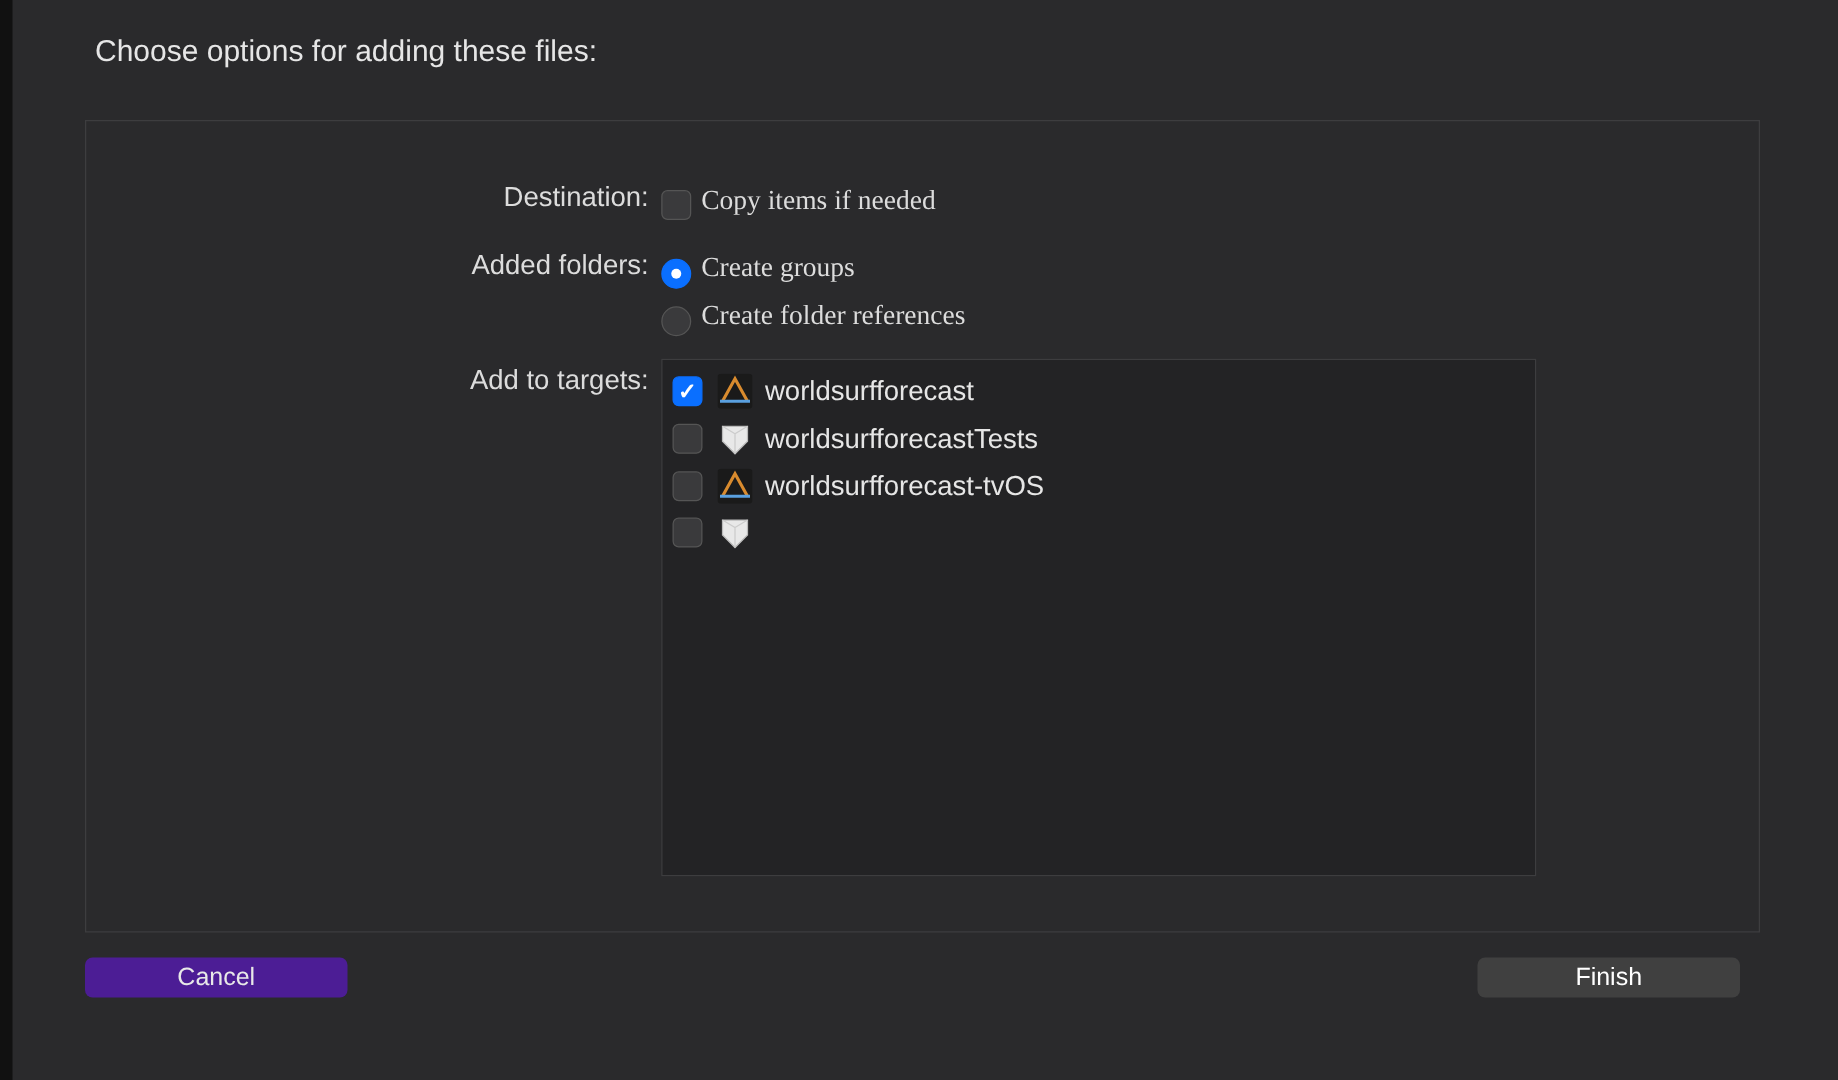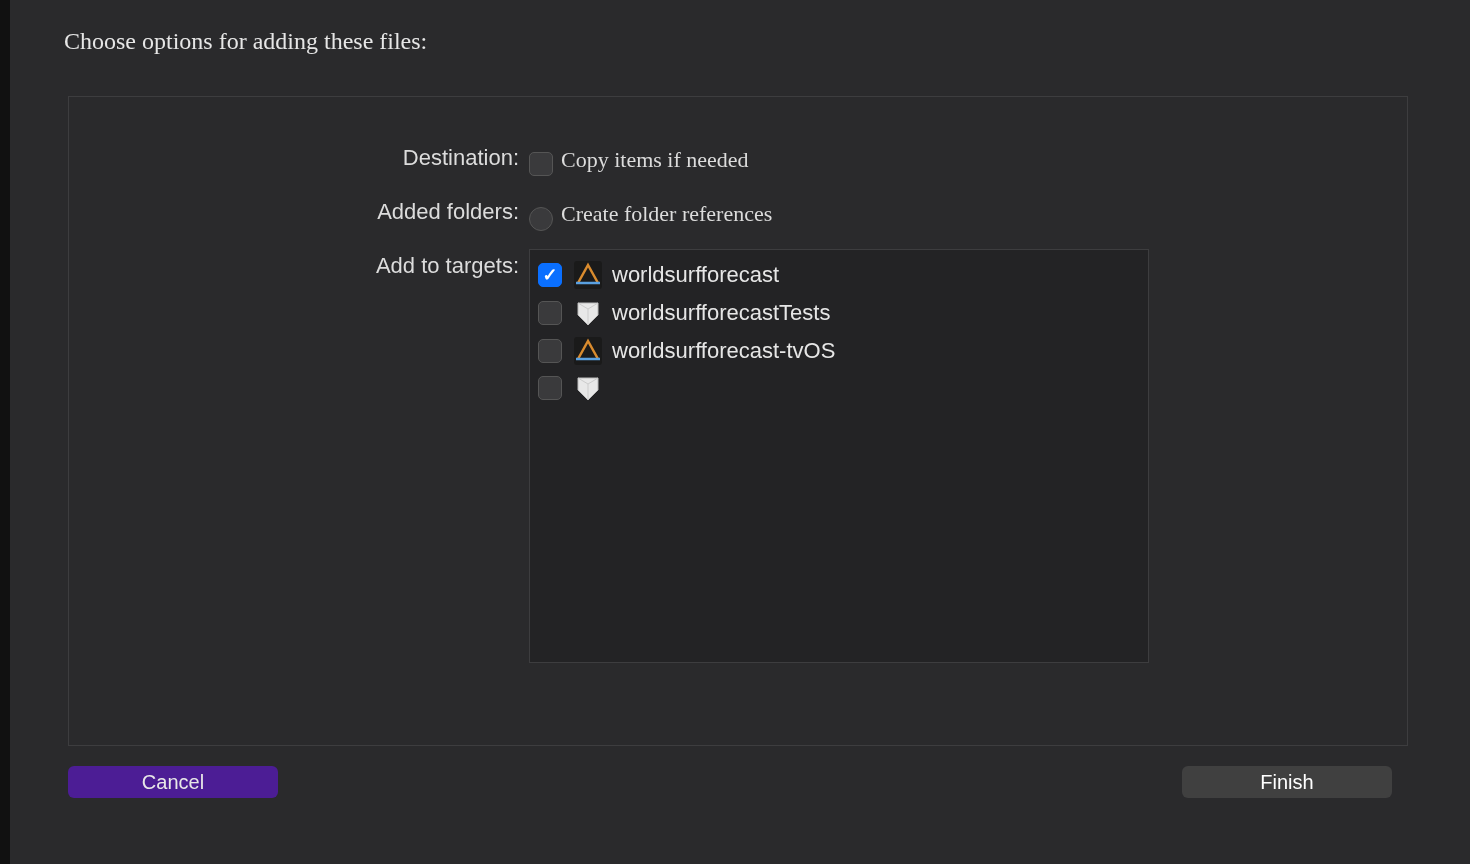--- a/index.html
+++ b/index.html
@@ -16,24 +16,23 @@
   .dialog {
     position: relative;
     width: 1430px;
     height: 840px;
     margin: 0 auto;
     padding-top: 0;
   }
   .title {
     position: absolute;
     top: 28px;
-    left: 44px;
+    left: 56px;
     font-size: 24px;
     color: #e6e6e6;
-    font-family: Liberation Serif, serif;
   }
   .frame {
     position: absolute;
     top: 68px;
     left: 48px;
     width: 1340px;
     height: 650px;
     border: 1px solid #3d3d3f;
     box-sizing: border-box;
     padding-top: 44px;
@@ -110,21 +109,21 @@
     left: 50%;
     transform: translate(-50%, -50%);
   }
   .option-line {
     display: flex;
     align-items: center;
     line-height: 38px;
     font-family: Liberation Serif, serif;
   }
   .targets-box {
-    width: 620px;
+    width: 700px;
     height: 414px;
     border: 1px solid #3d3d3f;
     background: #232325;
     padding: 6px 6px;
     box-sizing: border-box;
   }
   .target-row {
     display: flex;
     align-items: center;
     padding: 4px 2px;
@@ -204,20 +203,24 @@
           <span class="checkbox"></span>
           <span>Copy items if needed</span>
         </div>
       </div>
     </div>
 
     <div class="row">
       <div class="row-label">Added folders:</div>
       <div class="row-content">
         <div class="option-line">
+          <span class="radio selected"></span>
+          <span>Create groups</span>
+        </div>
+        <div class="option-line">
           <span class="radio"></span>
           <span>Create folder references</span>
         </div>
       </div>
     </div>
 
     <div class="row" style="margin-top:10px;">
       <div class="row-label">Add to targets:</div>
       <div class="row-content">
         <div class="targets-box">

